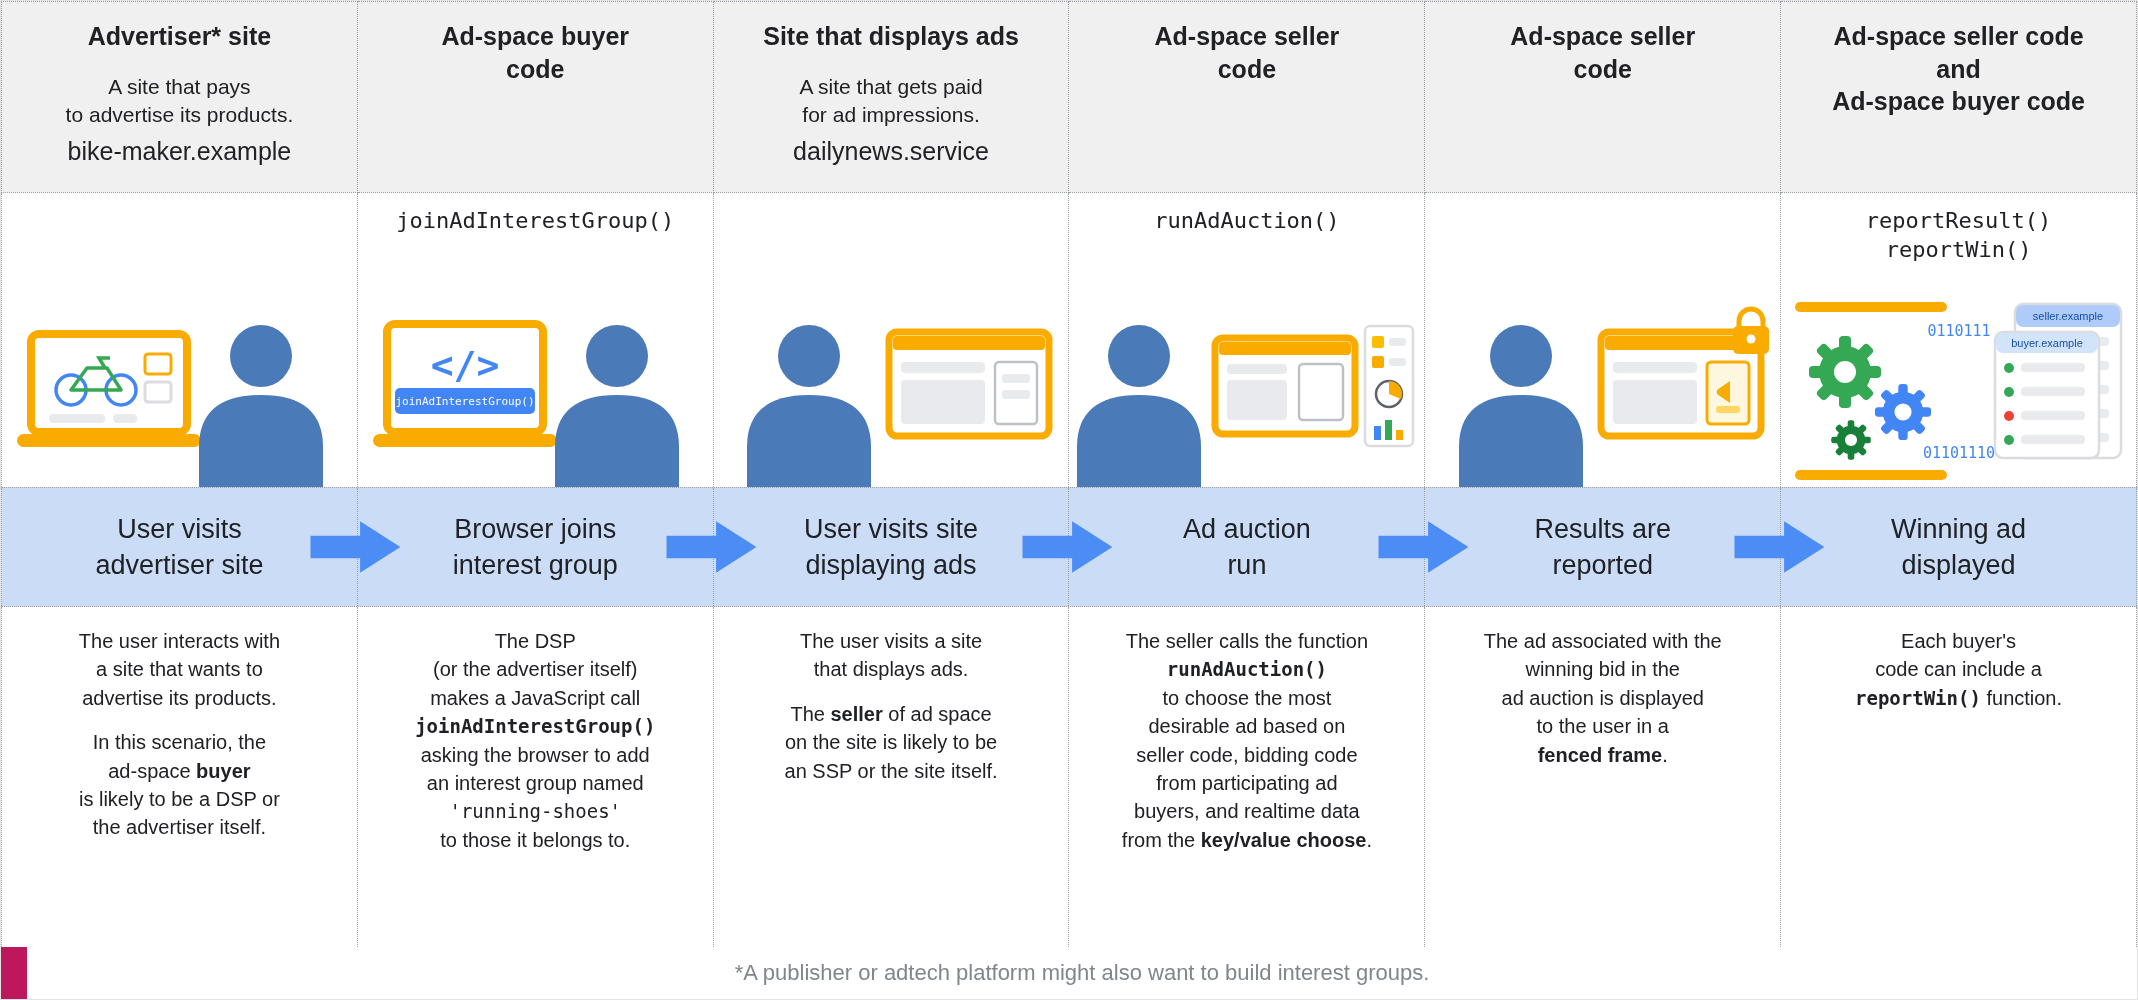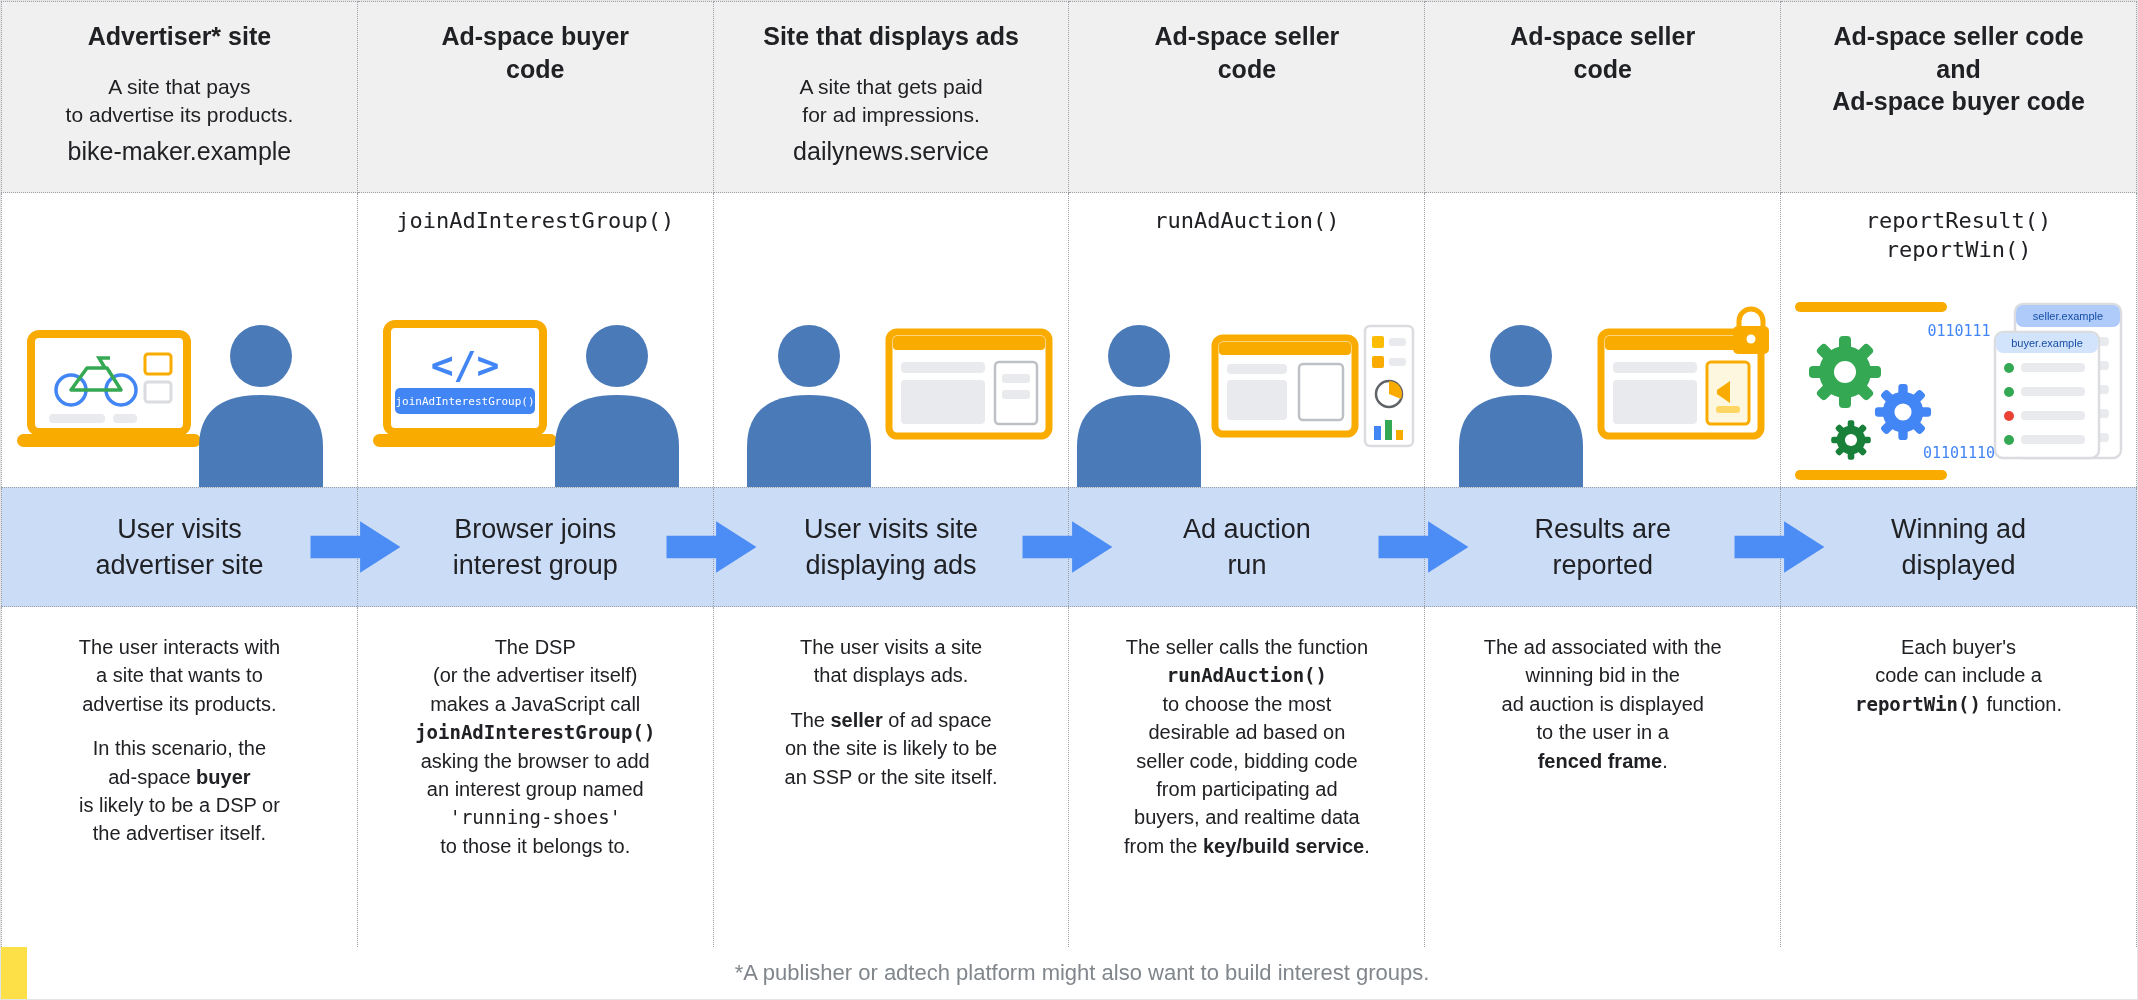--- a/index.html
+++ b/index.html
@@ -5,21 +5,21 @@
   * { box-sizing: border-box; margin: 0; padding: 0; }
   html,body { background:#fff; }
   body {
     width: 2138px; height: 1000px;
     font-family: "Liberation Sans", sans-serif;
     color: #202124;
   }
   .diagram {
     width: 2138px; height: 1000px;
     border: 1px solid #e4e4e4;
-    display: flex; flex-direction: column; background: #fde047;
+    display: flex; flex-direction: column; background: #be185d;
   }
   .row { display: flex; }
   .cell { flex: 1 1 0; min-width: 0; }
 
   
   .header-row { height: 192px; }
   .hdr {
     background: #f0f0f0;
     border: 1px dotted #9aa0a6; border-left: none;
     padding: 18px 10px 10px 10px; text-align: center;
@@ -60,21 +60,21 @@
   .arrow {
     position: absolute; top: 50%; transform: translate(-50%, -50%);
     width: 94px; height: 62px; z-index: 2;
   }
   .arrow svg { width: 100%; height: 100%; display: block; }
 
   
   .desc-row { height: 340px; }
   .desc {
     border-right: 1px dotted #9aa0a6; background: #fff;
-    padding: 26px 8px; text-align: center;
+    padding: 20px 8px; text-align: center;
     font-size: 20px; line-height: 1.42;
   }
   .desc:first-child { border-left: 1px dotted #9aa0a6; }
   .desc p { white-space: pre-line; }
   .desc p + p { margin-top: 16px; }
   .b { font-weight: 700; }
   .m { font-family: "DejaVu Sans Mono", monospace; font-size: 0.95em; }
 
   
   .footer-row { flex: 1; display: flex; align-items: center; justify-content: center; background: #fff; margin-left: 26px; }
@@ -403,21 +403,21 @@
 an SSP or the site itself.</span></p>
       </div>
     <div class="cell desc">
         <p><span>The seller calls the function
 </span><span class="b m">runAdAuction()</span><span>
 to choose the most
 desirable ad based on
 seller code, bidding code
 from participating ad
 buyers, and realtime data
-from the </span><span class="b">key/build service</span><span>.</span></p>
+from the </span><span class="b">key/value choose</span><span>.</span></p>
       </div>
     <div class="cell desc">
         <p><span>The ad associated with the
 winning bid in the
 ad auction is displayed
 to the user in a
 </span><span class="b">fenced frame</span><span>.</span></p>
       </div>
     <div class="cell desc">
         <p><span>Each buyer's

